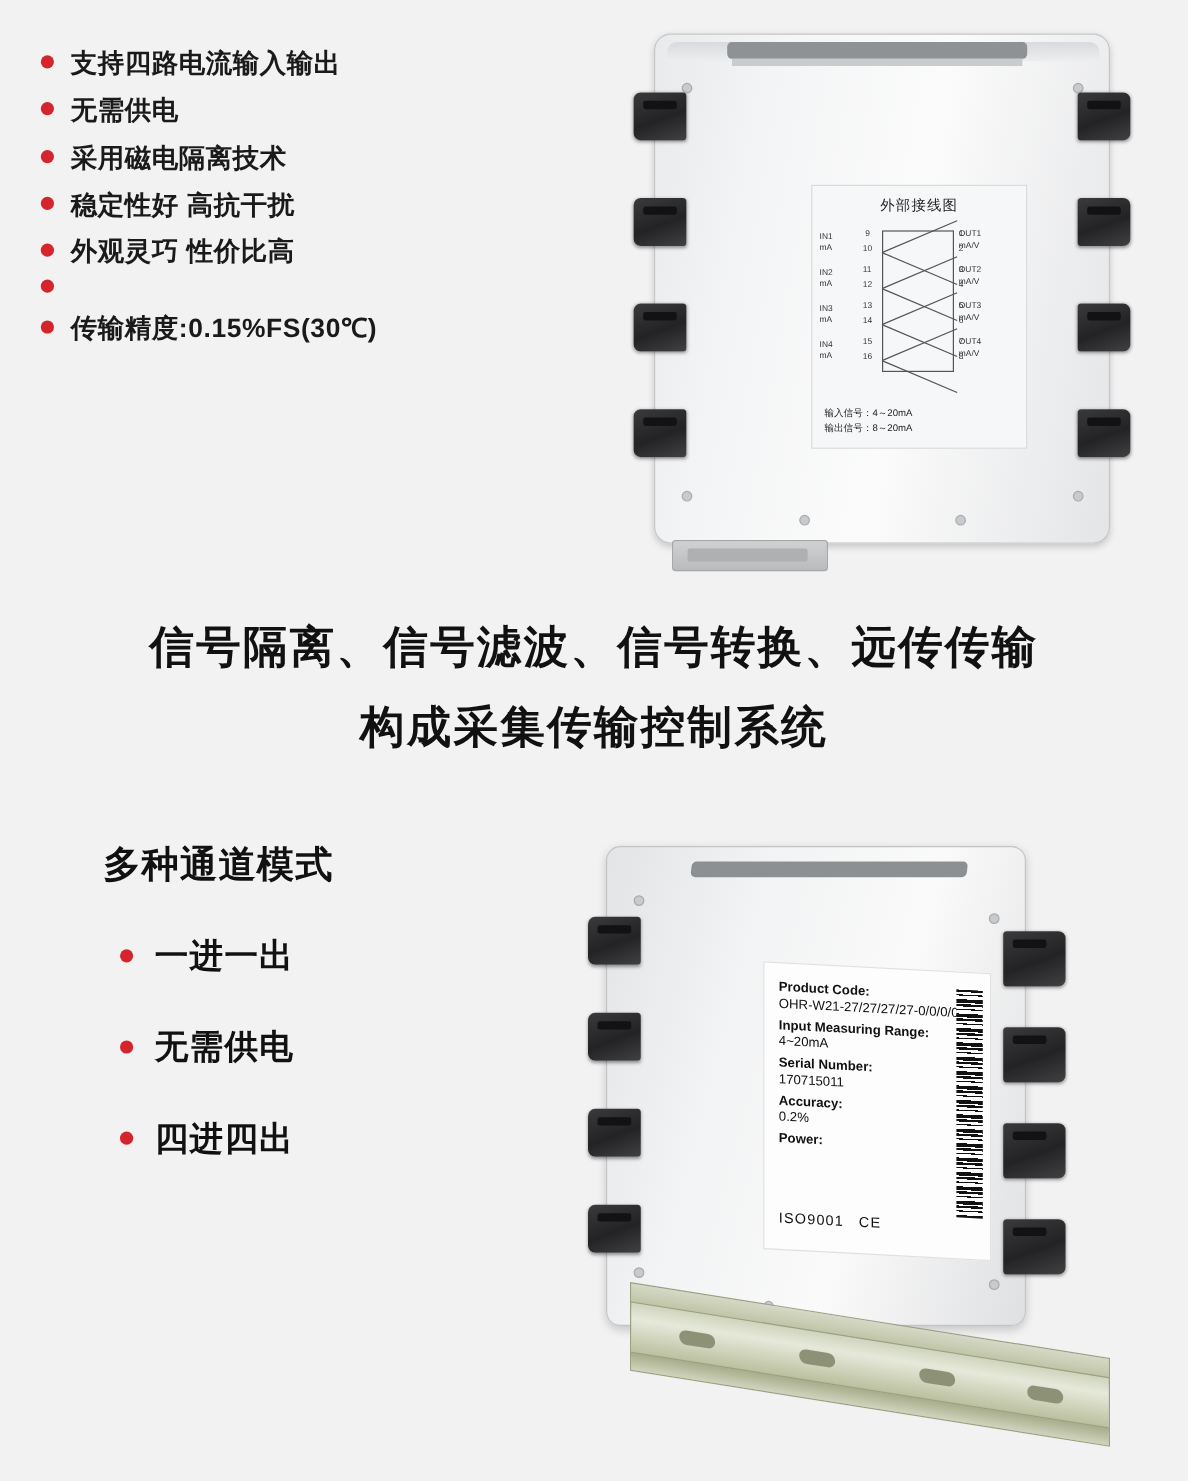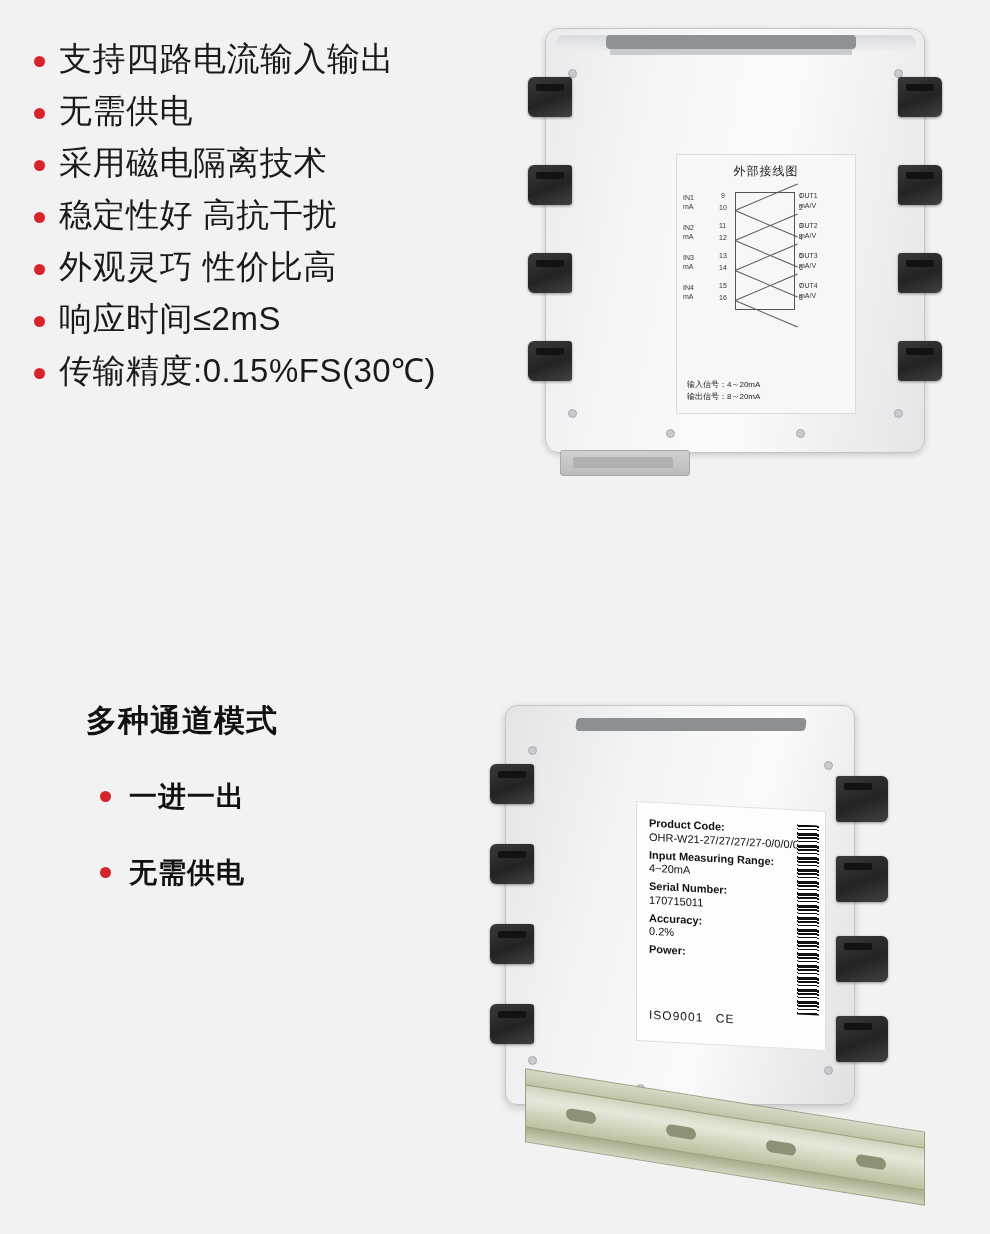--- a/index.html
+++ b/index.html
@@ -33,23 +33,23 @@
   .bullet {
     width: 11px; height: 11px;
     border-radius: 50%;
     background: #d6242c;
     flex: 0 0 11px;
     margin-right: 14px;
     position: relative;
     top: -3px;
   }
   .feature-text {
-    font-size: 33px;
+    font-size: 22px;
     color: #1a1a1a;
-    font-weight: 400;
+    font-weight: 700;
     letter-spacing: 0.5px;
     line-height: 1.15;
   }
 
   
   .device1 {
     position: absolute;
     left: 520px; top: 10px;
     width: 430px; height: 480px;
   }
@@ -88,21 +88,21 @@
     position: absolute;
     width: 9px; height: 9px;
     border-radius: 50%;
     background: #c8cacd;
     border: 1px solid #a9abae;
   }
   
   .wiring {
     position: absolute;
     left: 130px; top: 125px;
-    width: 180px; height: 260px;
+    width: 180px; height: 220px;
     background: #f6f7f8;
     border: 1px solid #d9dbdd;
   }
   .wiring-title {
     text-align: center;
     font-size: 12px;
     color: #222;
     margin-top: 8px;
     letter-spacing: 1px;
   }
@@ -361,21 +361,20 @@
     <div class="feature-item">
       <span class="bullet"></span>
       <span class="feature-text">稳定性好 高抗干扰</span>
     </div>
     <div class="feature-item">
       <span class="bullet"></span>
       <span class="feature-text">外观灵巧 性价比高</span>
     </div>
     <div class="feature-item">
       <span class="bullet"></span>
-      <span class="feature-text">响应时间≤2mS</span>
     </div>
     <div class="feature-item">
       <span class="bullet"></span>
       <span class="feature-text">传输精度:0.15%FS(30℃)</span>
     </div>
   </div>
 
   <div class="device1">
     <div class="dev1-body">
       <div class="dev1-topstrip"></div>
@@ -474,32 +473,38 @@
         </div>
     </div>
 
     <div class="clip1">
       <div class="clip1-in"></div>
     </div>
   </div>
 </div>
 
 <div class="headline">
+  <div class="l1">信号隔离、信号滤波、信号转换、远传传输</div>
+  <div class="l2">构成采集传输控制系统</div>
 </div>
 
 <div class="mode-title">多种通道模式</div>
 
 <div class="mode-list">
   <div class="mode-item">
     <span class="mode-bullet"></span>
     <span class="mode-text">一进一出</span>
   </div>
   <div class="mode-item">
     <span class="mode-bullet"></span>
     <span class="mode-text">无需供电</span>
+  </div>
+  <div class="mode-item">
+    <span class="mode-bullet"></span>
+    <span class="mode-text">四进四出</span>
   </div>
 </div>
 
 <div class="device2">
   <div class="dev2-body">
     <div class="dev2-topstrip"></div>
 
     <div class="screwhole" style="left:22px; top:40px;"></div>
     <div class="screwhole" style="left:318px; top:55px;"></div>
     <div class="screwhole" style="left:22px; top:350px;"></div>

